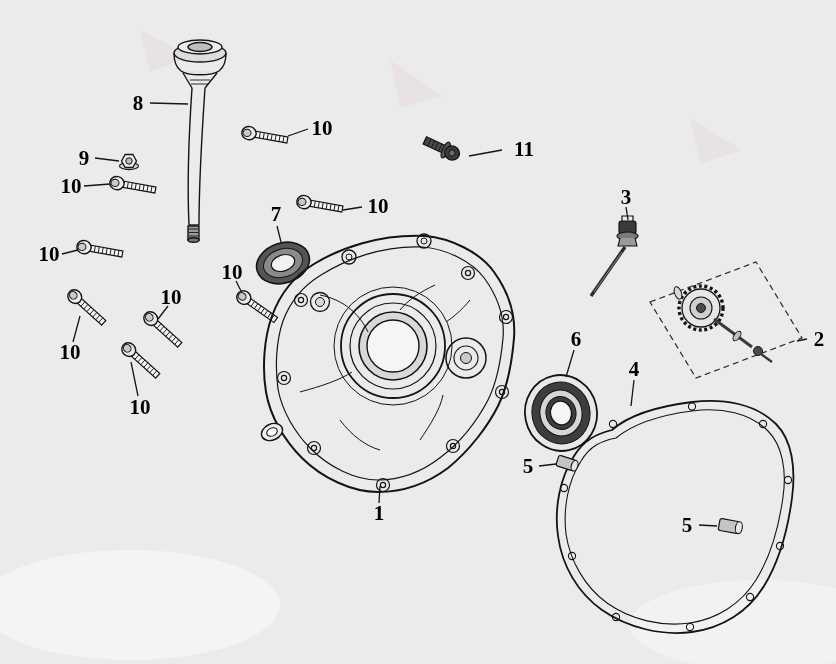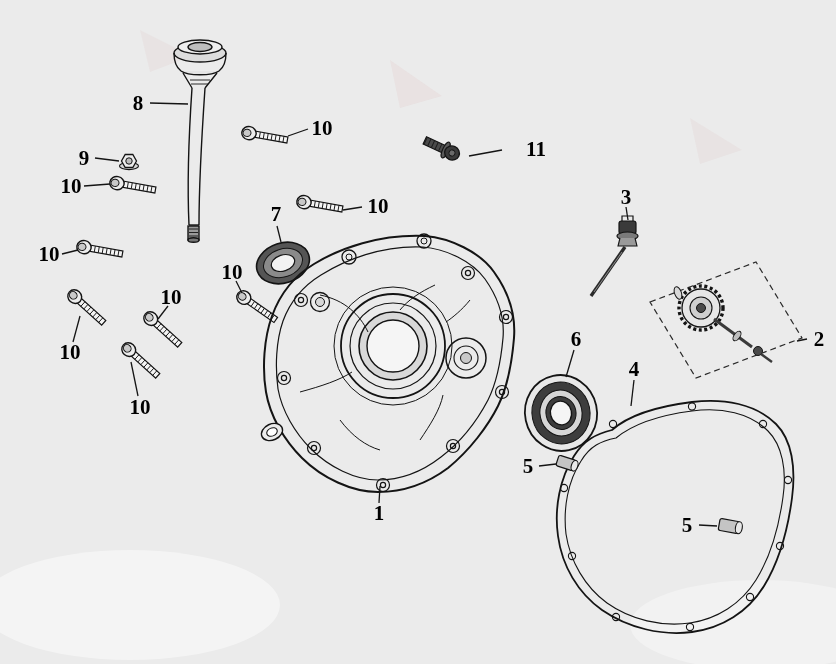--- a/index.html
+++ b/index.html
@@ -275,21 +275,21 @@
       <line x1="539" y1="466" x2="556" y2="464"></line>
       <line x1="379" y1="503" x2="380" y2="486"></line>
       <line x1="699" y1="525" x2="717" y2="526"></line>
     </g>
   </svg>
 
   <div class="lbl" style="left:138px;top:103px">8</div>
   <div class="lbl" style="left:322px;top:128px">10</div>
   <div class="lbl" style="left:84px;top:158px">9</div>
   <div class="lbl" style="left:71px;top:186px">10</div>
-  <div class="lbl" style="left:536px;top:149px">11</div>
+  <div class="lbl" style="left:524px;top:149px">11</div>
   <div class="lbl" style="left:378px;top:206px">10</div>
   <div class="lbl" style="left:276px;top:214px">7</div>
   <div class="lbl" style="left:626px;top:197px">3</div>
   <div class="lbl" style="left:49px;top:254px">10</div>
   <div class="lbl" style="left:232px;top:272px">10</div>
   <div class="lbl" style="left:171px;top:297px">10</div>
   <div class="lbl" style="left:70px;top:352px">10</div>
   <div class="lbl" style="left:140px;top:407px">10</div>
   <div class="lbl" style="left:819px;top:339px">2</div>
   <div class="lbl" style="left:576px;top:339px">6</div>

